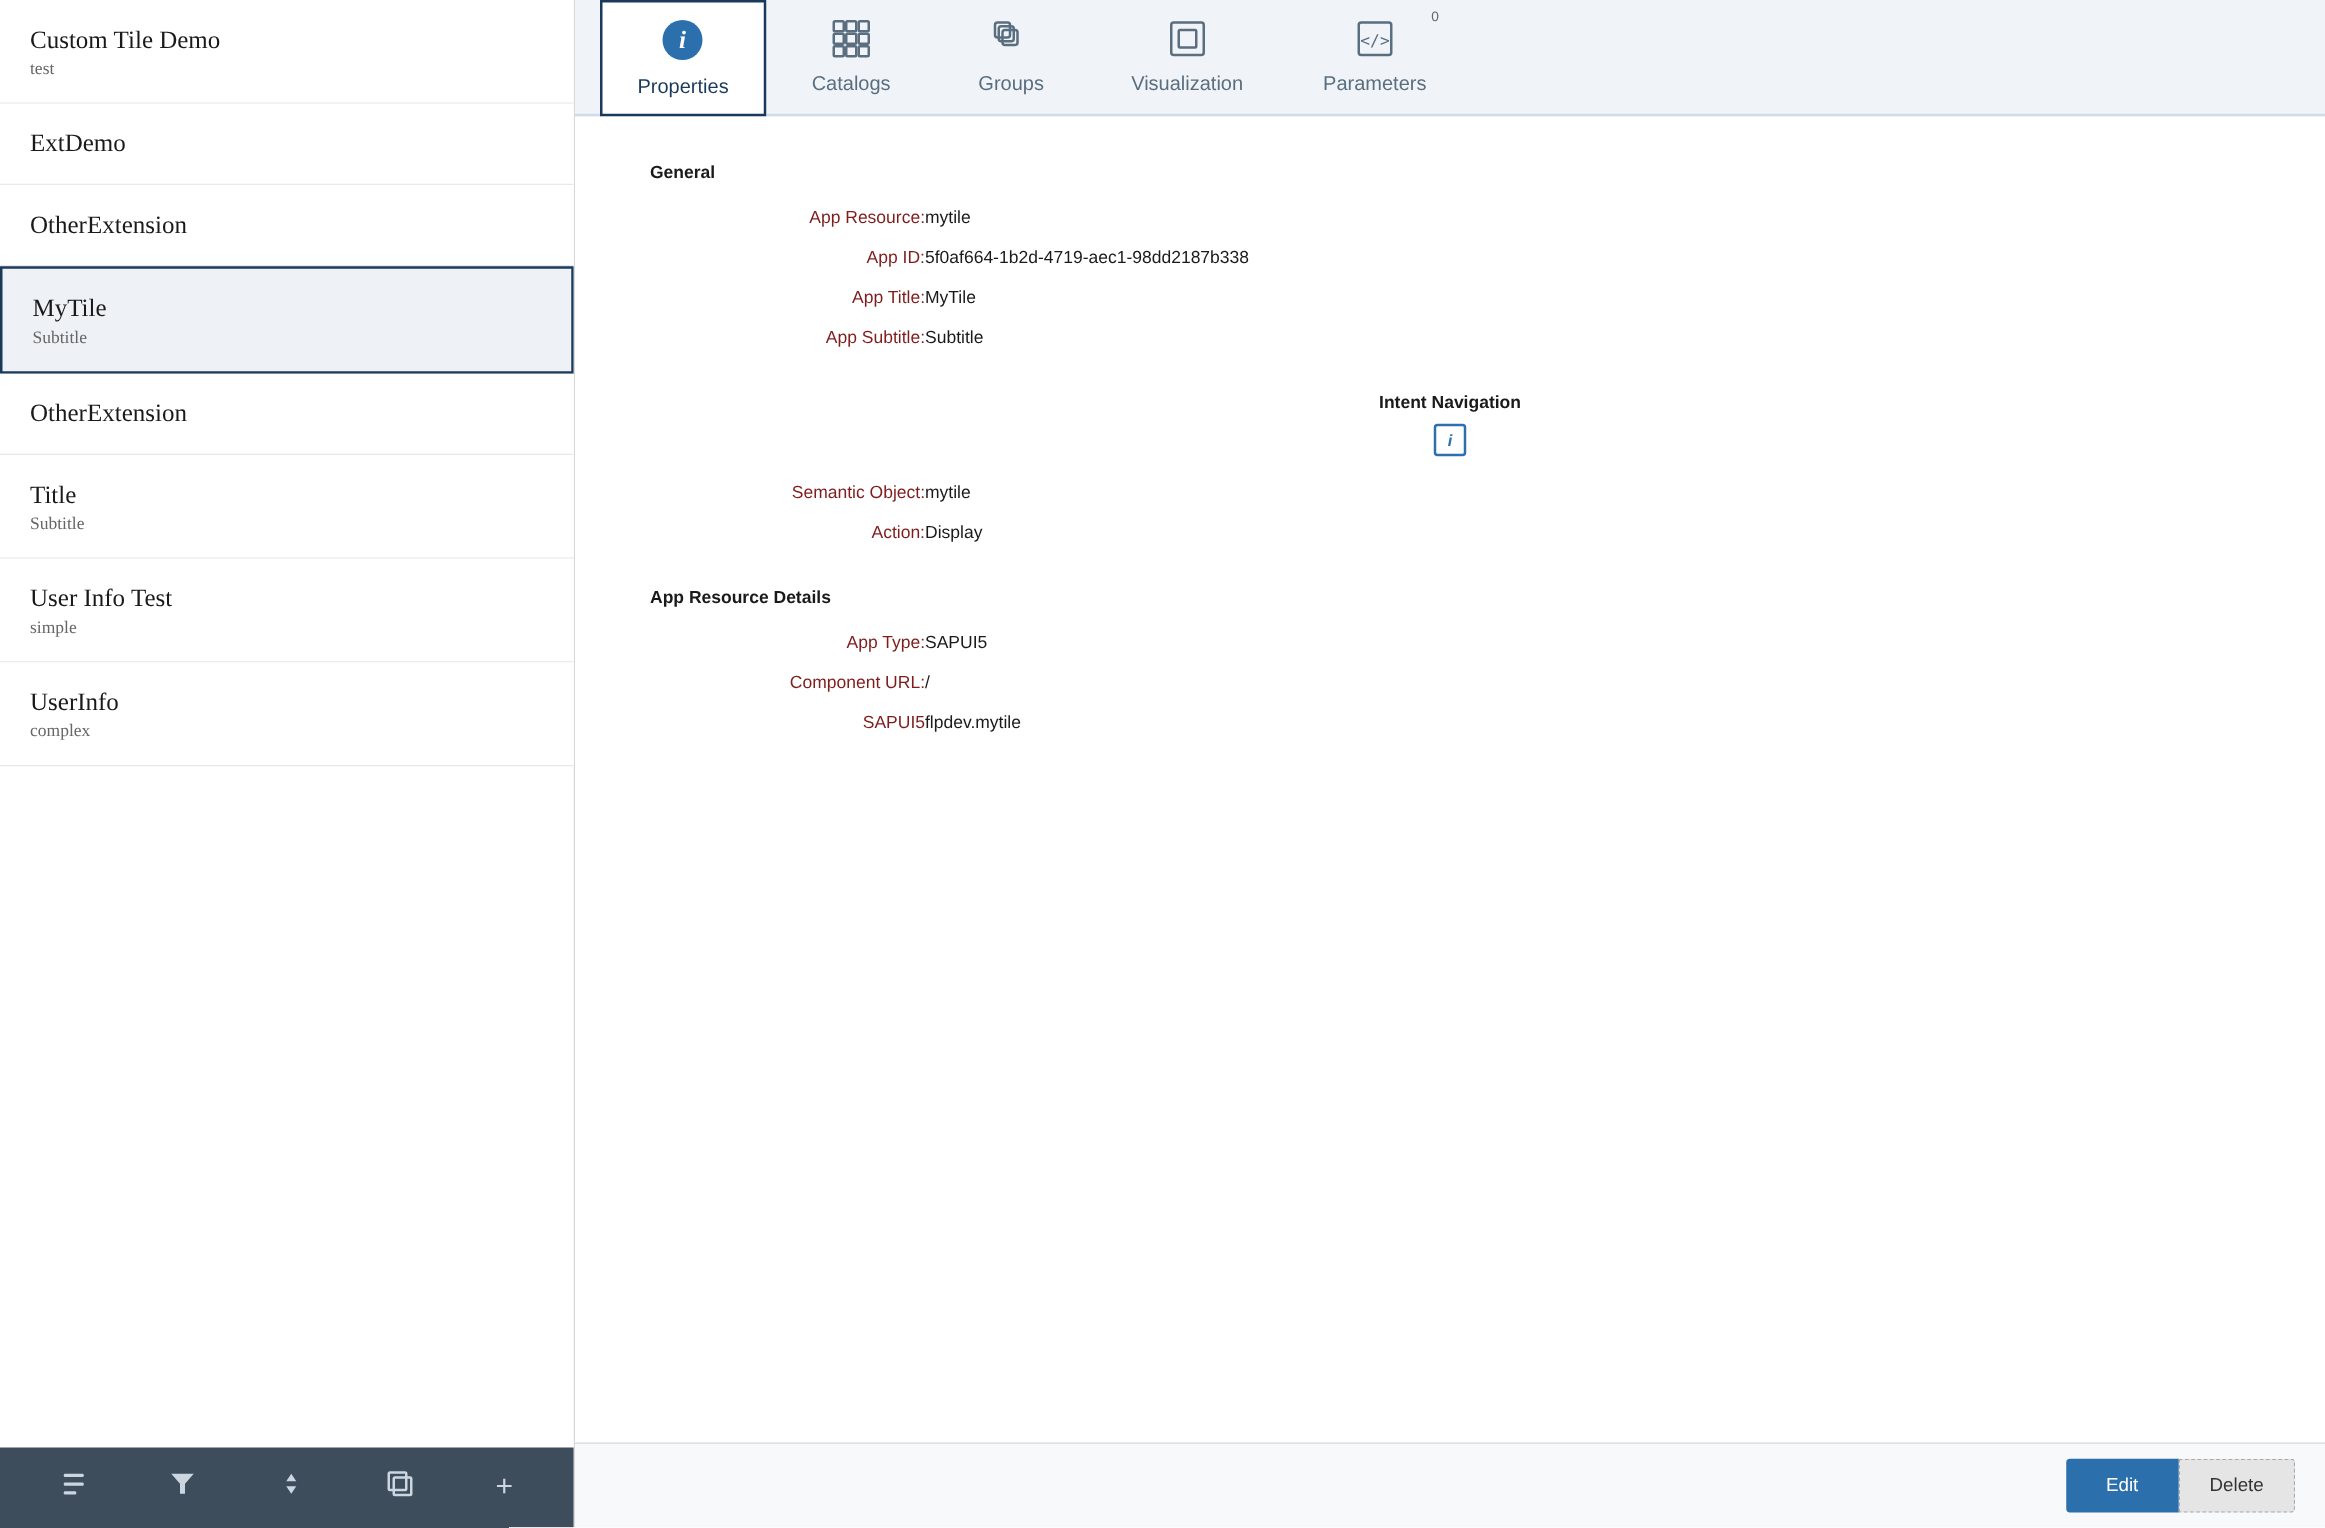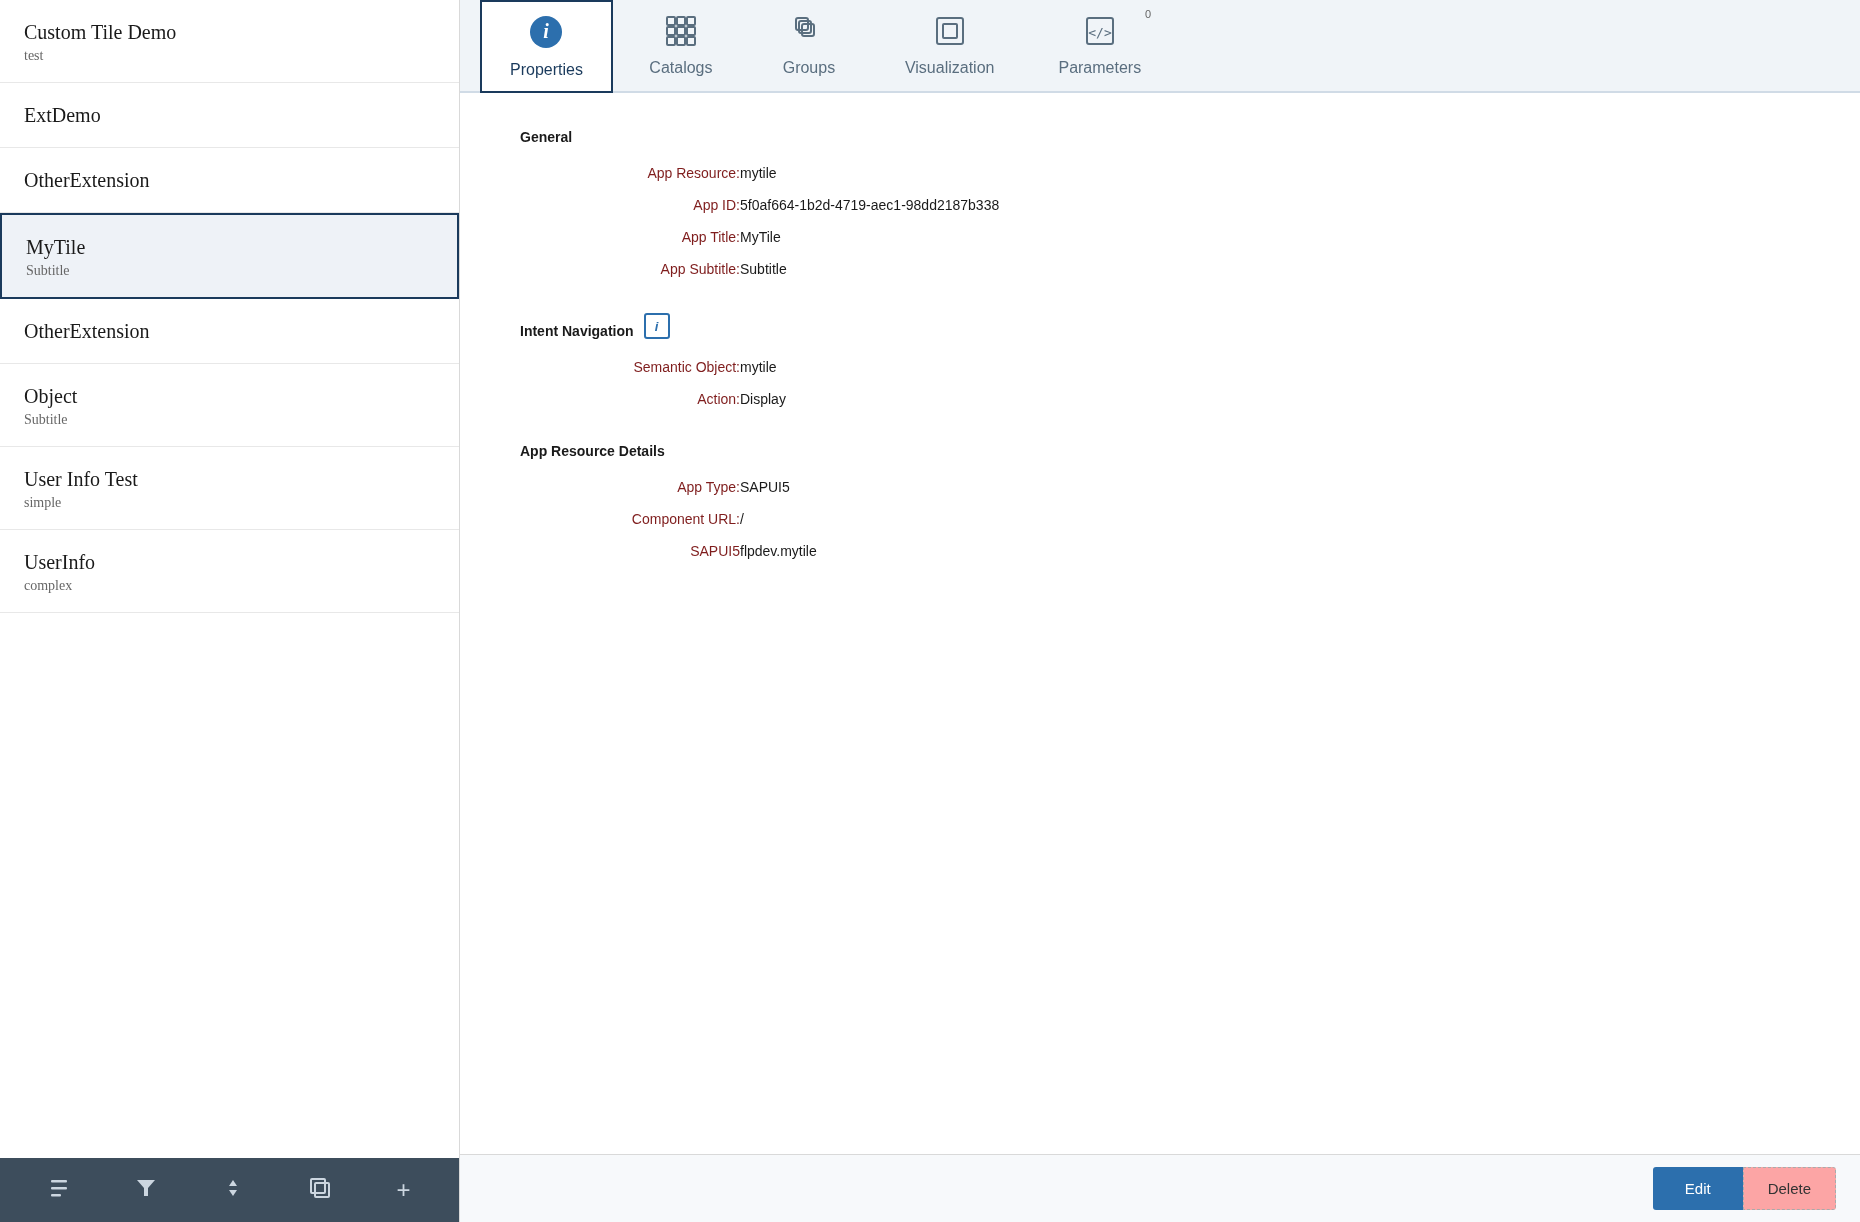--- a/index.html
+++ b/index.html
@@ -181,23 +181,24 @@
       flex-shrink: 0;
     }
 
     .field-value {
       font-size: 14px;
       color: #1a1a1a;
     }
 
     .section-title-row {
       display: flex;
-      align-items: flex-end;
+      align-items: center;
       gap: 10px;
       margin-bottom: 20px;
+      flex-direction: column;
     }
 
     .info-icon-box {
       width: 26px;
       height: 26px;
       border: 2px solid #2c6fad;
       border-radius: 3px;
       display: flex;
       align-items: center;
       justify-content: center;
@@ -221,21 +222,21 @@
       background: #2c6fad;
       color: #fff;
       border: none;
       padding: 12px 32px;
       font-size: 15px;
       cursor: pointer;
       border-radius: 3px 0 0 3px;
     }
 
     .btn-delete {
-      background: #fca5a5;
+      background: #e5e5e5;
       color: #333;
       border: 1px solid #d9d9d9;
       border-left: none;
       padding: 12px 24px;
       font-size: 15px;
       cursor: pointer;
       border-radius: 0 3px 3px 0;
       border: 1.5px dashed #aaa;
     }
   </style>
@@ -259,21 +260,21 @@
             <div class="sidebar-item-title">OtherExtension</div>
           </div>
           <div class="sidebar-item selected">
             <div class="sidebar-item-title">MyTile</div>
             <div class="sidebar-item-subtitle">Subtitle</div>
           </div>
           <div class="sidebar-item">
             <div class="sidebar-item-title">OtherExtension</div>
           </div>
           <div class="sidebar-item">
-            <div class="sidebar-item-title">Object</div>
+            <div class="sidebar-item-title">Title</div>
             <div class="sidebar-item-subtitle">Subtitle</div>
           </div>
           <div class="sidebar-item">
             <div class="sidebar-item-title">User Info Test</div>
             <div class="sidebar-item-subtitle">simple</div>
           </div>
           <div class="sidebar-item">
             <div class="sidebar-item-title">UserInfo</div>
             <div class="sidebar-item-subtitle">complex</div>
           </div>

